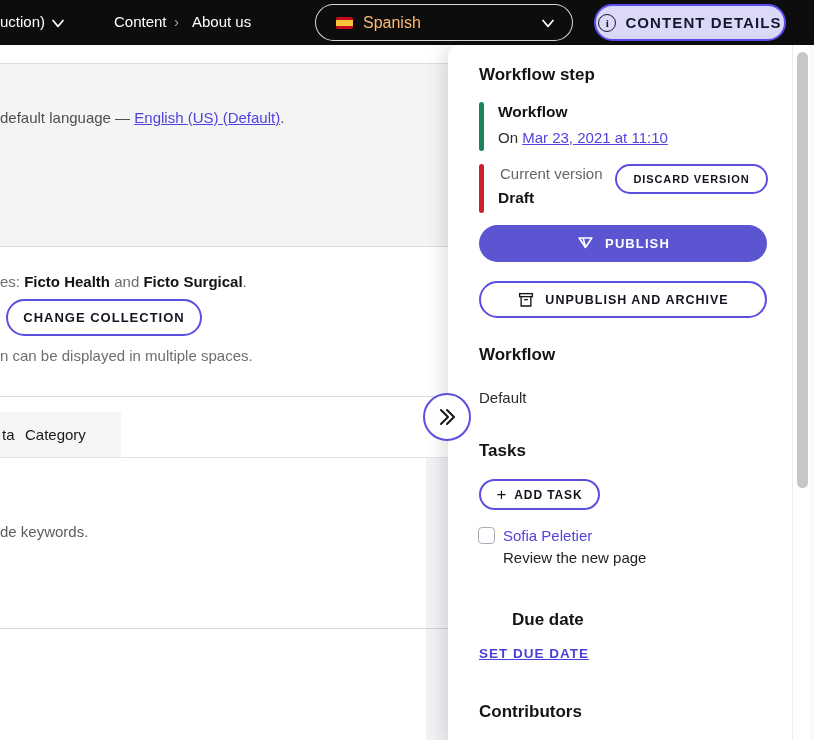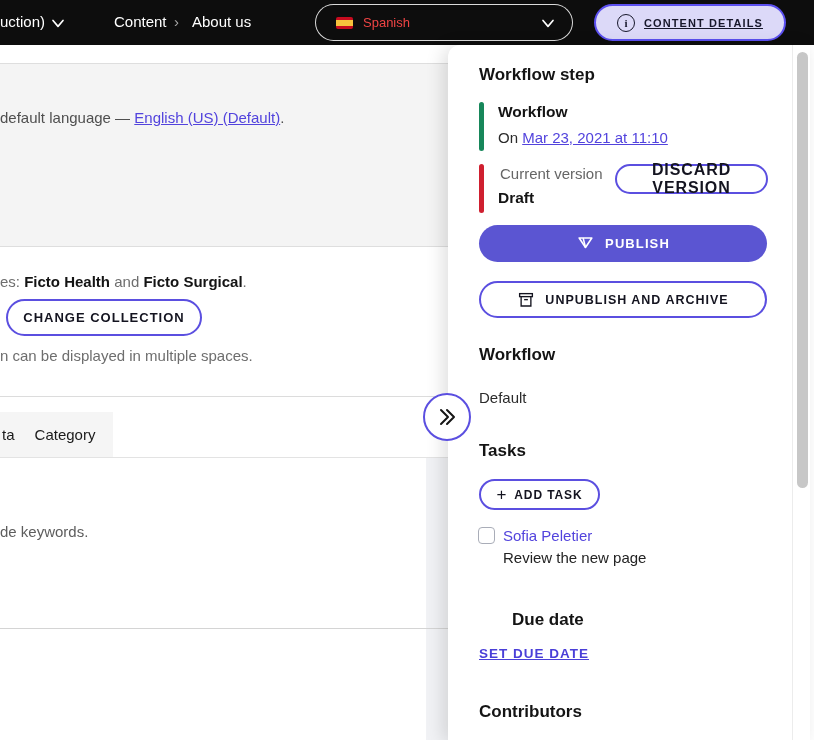--- a/index.html
+++ b/index.html
@@ -26,34 +26,34 @@
     position: absolute; left: 315px; top: 4px; width: 258px; height: 37px;
     border: 1.5px solid rgba(255,255,255,0.85); border-radius: 19px;
     background: #0d0d0d; display: flex; align-items: center; cursor: pointer;
   }
   .flag {
     width: 17px; height: 12px; margin-left: 20px; border-radius: 2px; overflow: hidden;
     display: flex; flex-direction: column; flex-shrink: 0;
   }
   .flag .r { height: 3px; background: #c60b1e; }
   .flag .y { flex: 1; background: #f7c23c; }
-  .lang-label { color: #ef4444; font-size: 13px; margin-left: 10px; flex: 1; }
+  .lang-label { color: #fdba74; font-size: 16px; margin-left: 10px; flex: 1; }
   .lang-chev { margin-right: 14px; }
   .details-pill {
     position: absolute; left: 594px; top: 4px; width: 192px; height: 37px;
     background: #dcd9f8; border: 2px solid #5b4ff0; border-radius: 19px;
     display: flex; align-items: center; justify-content: center; gap: 9px; cursor: pointer;
   }
   .info-icon {
     width: 18px; height: 18px; border: 1.6px solid #17172b; border-radius: 50%;
     display: flex; align-items: center; justify-content: center;
     font-size: 11px; font-weight: 700; color: #17172b; font-family: "Liberation Serif", serif;
     flex-shrink: 0;
   }
-  .details-label { font-size: 11px; font-weight: 700; letter-spacing: 1.1px; color: #17172b; text-decoration: underline; }
+  .details-label { font-size: 15px; font-weight: 700; letter-spacing: 1.1px; color: #17172b; }
 
   
   .banner {
     position: absolute; left: 0; top: 63px; width: 448px; height: 184px;
     background: #f4f4f4; border-top: 1px solid #dedede; border-bottom: 1px solid #dedede;
   }
   .banner-text { position: absolute; left: 0; top: 45px; font-size: 15px; color: #4f4f4f; white-space: nowrap; }
   a.link, .link { color: #5243dd; text-decoration: underline; cursor: pointer; }
   .body-line { position: absolute; font-size: 15px; color: #6e6e6e; white-space: nowrap; }
   .body-line b { color: #141414; font-weight: 700; }
@@ -89,21 +89,21 @@
   }
   .sb { position: absolute; }
   .sb-heading { font-size: 17px; font-weight: 700; color: #141414; }
   .step-bar { position: absolute; width: 5px; height: 49px; border-radius: 3px; }
   .sb-strong { font-size: 15.5px; font-weight: 700; color: #141414; }
   .sb-text { font-size: 15px; color: #2b2b2b; }
   .sb-muted { font-size: 15px; color: #666666; }
   .sb-outline-btn {
     position: absolute; background: #ffffff; border: 2px solid #5b4fe0; border-radius: 16px;
     display: flex; align-items: center; justify-content: center; gap: 7px;
-    font-size: 16px; font-weight: 700; letter-spacing: 0.9px; color: #141420; cursor: pointer;
+    font-size: 11px; font-weight: 700; letter-spacing: 0.9px; color: #141420; cursor: pointer;
   }
   .publish-btn {
     position: absolute; left: 31px; top: 180px; width: 288px; height: 37px;
     background: #5b55d2; border: none; border-radius: 19px;
     display: flex; align-items: center; justify-content: center; gap: 10px;
     font-size: 13px; font-weight: 700; letter-spacing: 1.1px; color: #ffffff; cursor: pointer;
     font-family: "Liberation Sans", sans-serif;
   }
   .unpublish-btn {
     position: absolute; left: 31px; top: 236px; width: 288px; height: 37px;
@@ -181,21 +181,21 @@
 
   <button class="pill-btn" style="left:6px; top:299px; width:196px; height:37px; font-family:'Liberation Sans',sans-serif;">CHANGE COLLECTION</button>
 
   <div class="body-line" style="left:0; top:347px;">n can be displayed in multiple spaces.</div>
 
   <div class="hairline" style="left:0; top:396px; width:448px;"></div>
 
   <div class="tab" style="left:0; width:29px; padding-left:2px;">
       <span>ta</span>
     </div>
-  <div class="tab" style="left:17px; width:96px; justify-content:center;">
+  <div class="tab" style="left:25px; width:96px; ">
       <span>Category</span>
     </div>
 
   <div class="hairline" style="left:0; top:457px; width:448px; background:#e3e3e3;"></div>
 
   <div class="gutter-strip"></div>
 
   <div class="body-line" style="left:0; top:523px; color:#5d5d5d;text-align:right;">de keywords.</div>
 
   <div class="hairline" style="left:0; top:628px; width:448px; background:#d4d4d4; z-index:5;"></div>

